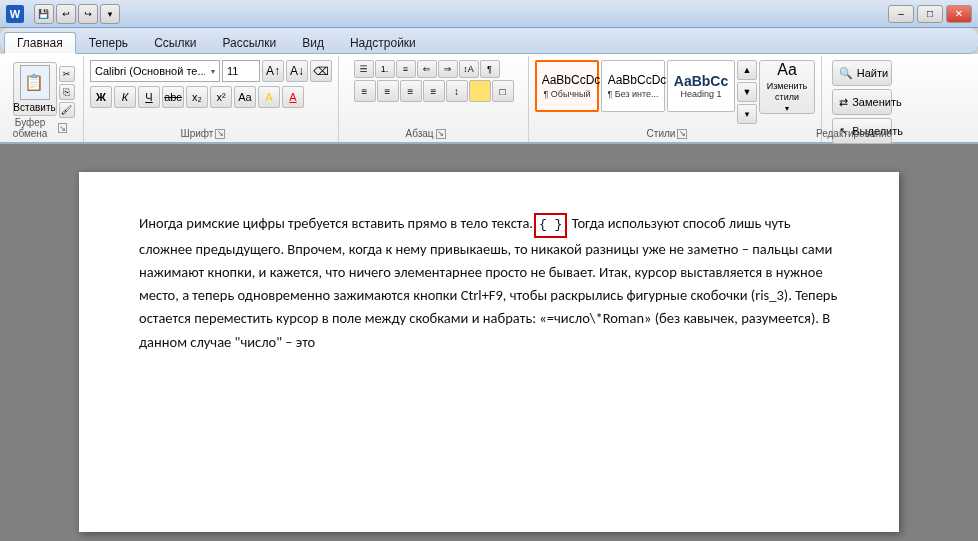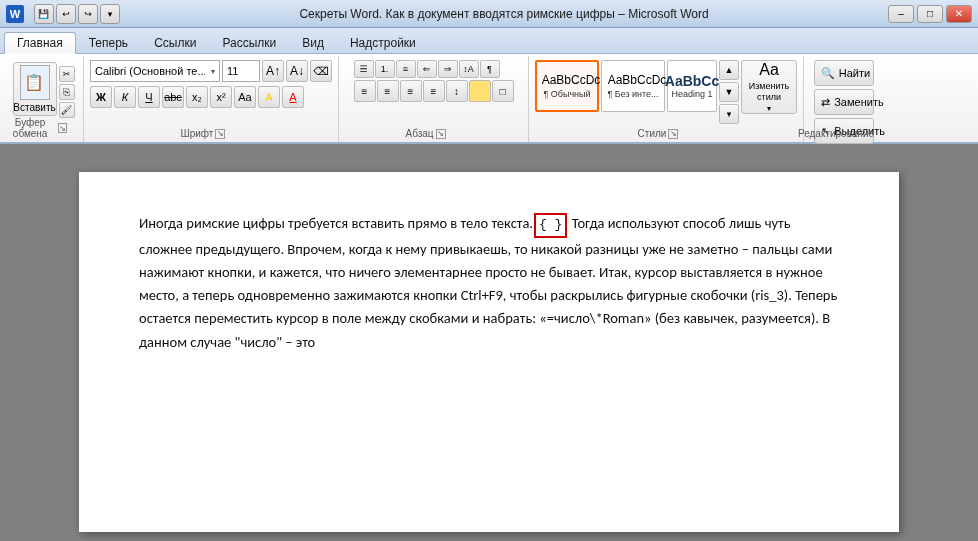--- a/index.html
+++ b/index.html
@@ -64,20 +64,21 @@
     .win-btn.close { background: linear-gradient(to bottom, #f08070, #cc4030); color: white; }
 
     
     .ribbon-tabs {
       background: linear-gradient(to bottom, #dce6f4, #c8d8ec);
       height: 26px;
       display: flex;
       align-items: flex-end;
       padding-left: 4px;
       border-bottom: 1px solid #9ab0cc;
+      border-radius: 9px;
     }
     .ribbon-tab {
       padding: 4px 12px 4px;
       font-size: 12px;
       cursor: pointer;
       border: 1px solid transparent;
       border-bottom: none;
       border-radius: 3px 3px 0 0;
       color: #1a1a1a;
       background: transparent;
@@ -273,42 +274,41 @@
       font-size: 9px; cursor: pointer;
     }
     .align-btn {
       width: 22px; height: 22px;
       background: linear-gradient(to bottom, #f8f8f8, #e0e0e0);
       border: 1px solid #bbb; border-radius: 2px;
       display: flex; align-items: center; justify-content: center;
       font-size: 10px; cursor: pointer;
     }
     .heading1-card {
-      width: 50px; height: 52px;
+      width: 68px; height: 52px;
       background: white;
       border: 1px solid #bbb;
       border-radius: 2px;
       cursor: pointer; font-size: 10px; padding: 2px;
       display: flex; flex-direction: column; align-items: center; justify-content: center;
     }
   </style>
 </head>
 <body>
 
 <div class="title-bar">
   <div class="title-bar-left">
     <div class="title-bar-icon">W</div>
     <div class="quick-access">
       <div class="quick-btn">💾</div>
       <div class="quick-btn">↩</div>
       <div class="quick-btn">↪</div>
       <div class="quick-btn">▾</div>
     </div>
   </div>
-  <div class="title-text">Секреты Word. Как в документ вводятся римские цифры – Microsoft Word</div>
   <div class="title-bar-controls">
     <div class="win-btn">–</div>
     <div class="win-btn">□</div>
     <div class="win-btn close">✕</div>
   </div>
 </div>
 
 <div class="ribbon-tabs">
   <div class="ribbon-tab active">Главная</div>
   <div class="ribbon-tab">Теперь</div>

